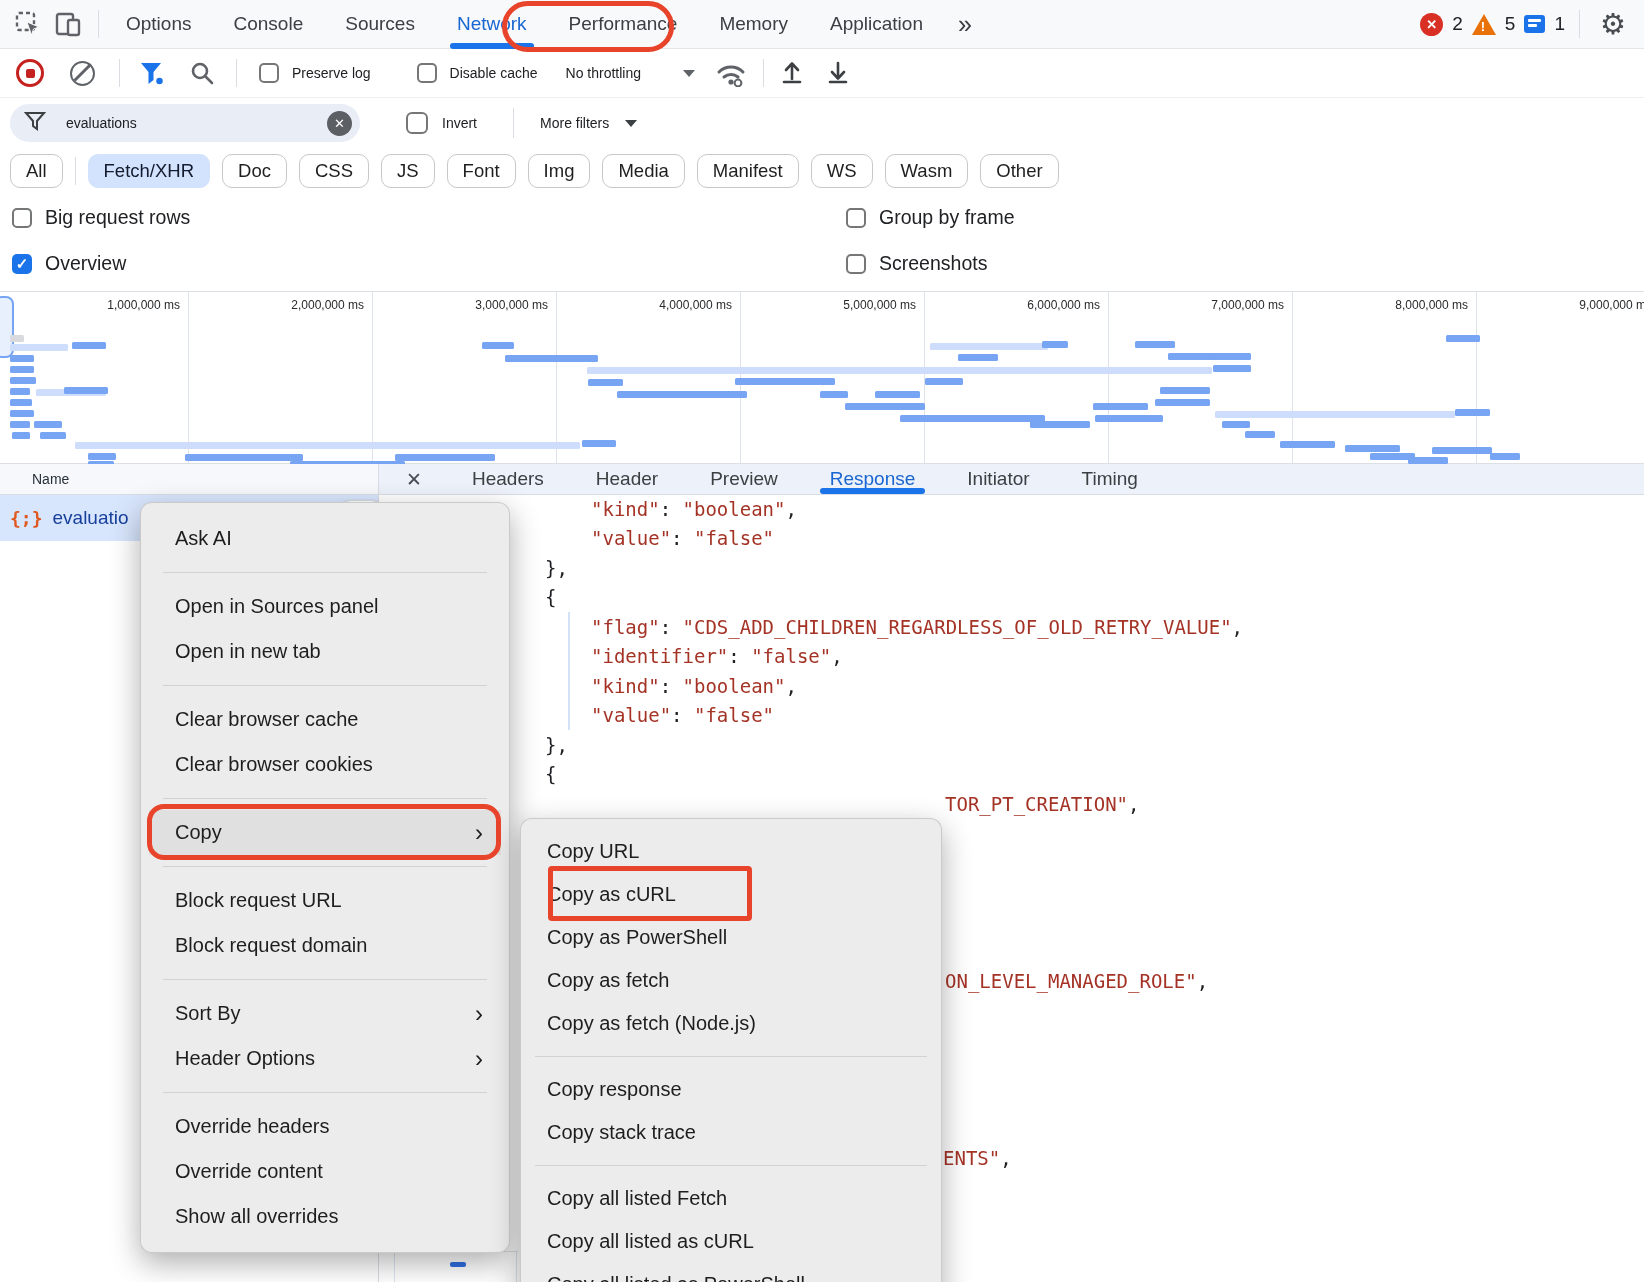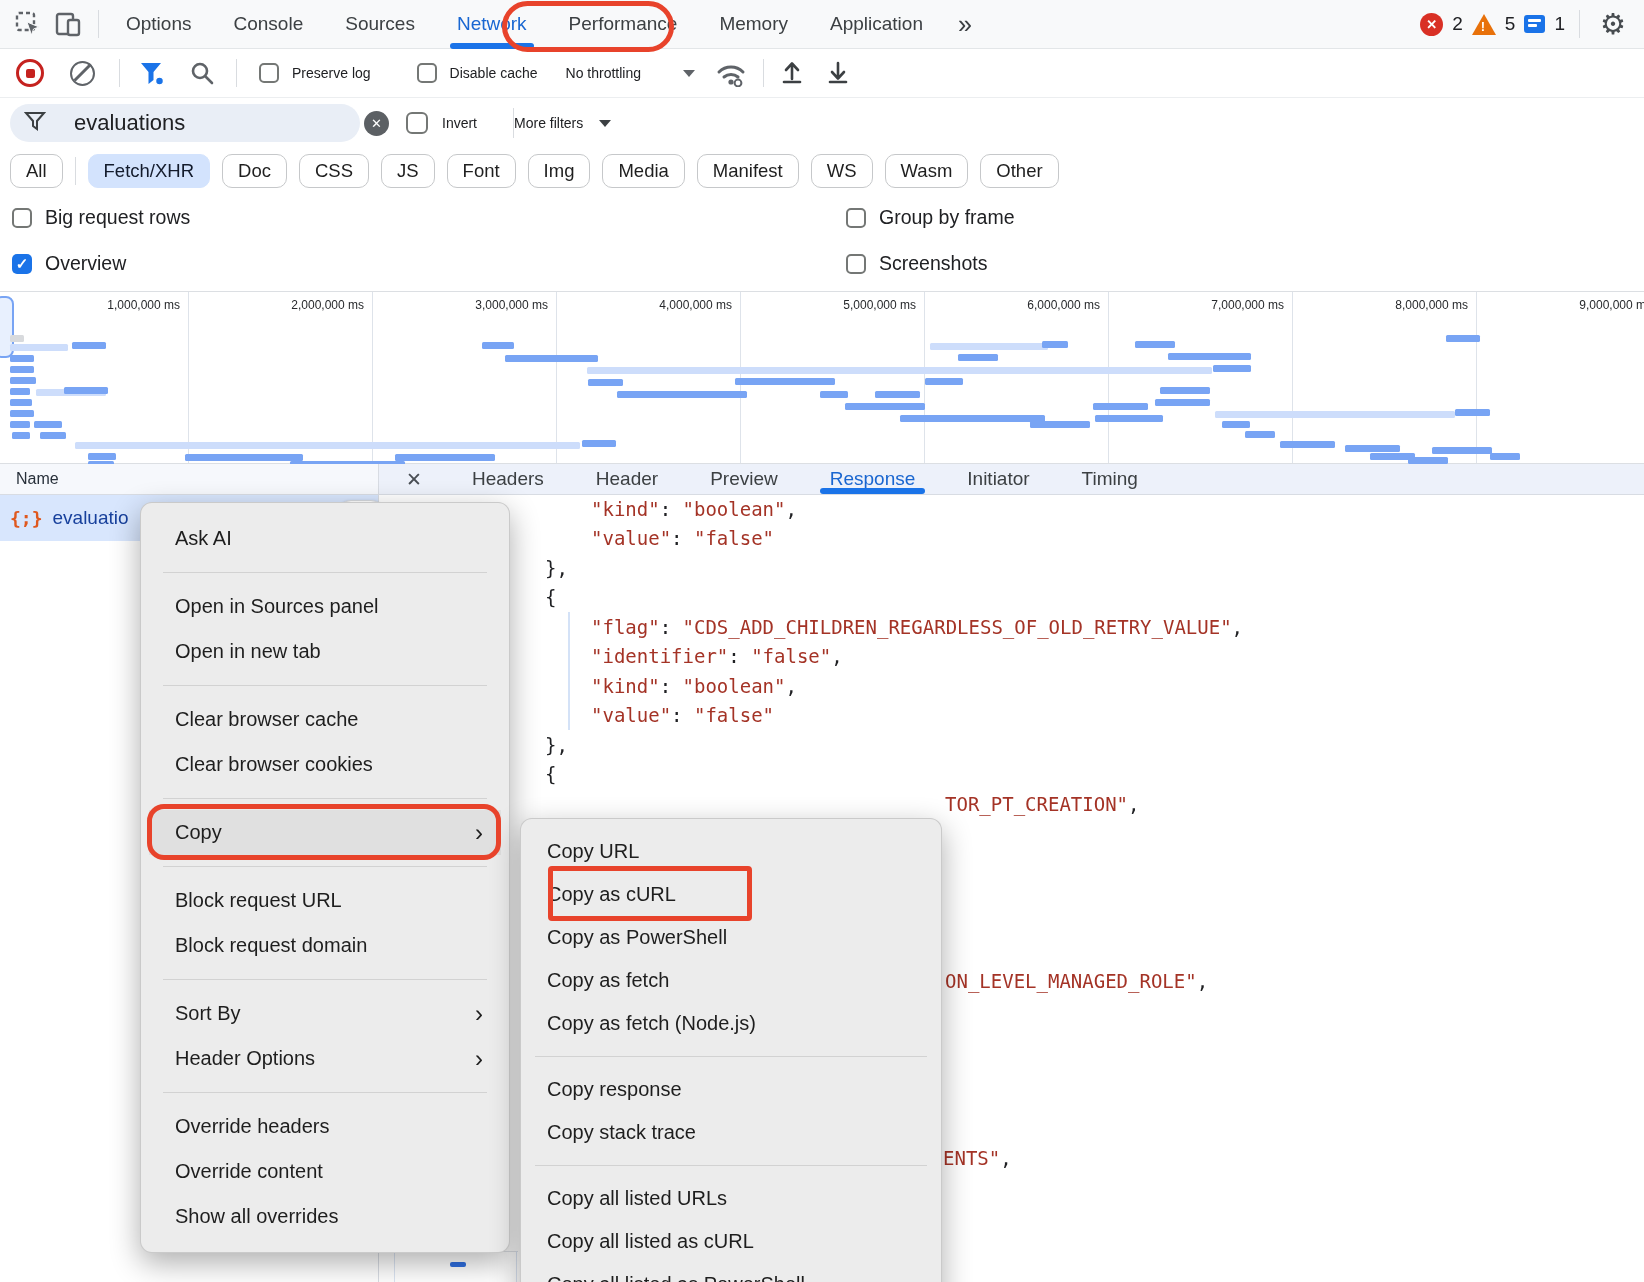--- a/index.html
+++ b/index.html
@@ -36,22 +36,22 @@
   .tb2lbl{font-size:14px;color:#202124;}
   .cb{width:20px;height:20px;border:2px solid #747775;border-radius:5px;background:#fff;box-sizing:border-box;flex:none;}
   .cb.on{border:none;background:#1a73e8;color:#fff;display:flex;align-items:center;justify-content:center;
          font-size:15px;font-weight:bold;}
   .ddcaret{width:0;height:0;border-left:6px solid transparent;border-right:6px solid transparent;
            border-top:7px solid #5f6368;}
   
   .filterrow{position:absolute;left:0;top:98px;width:1644px;height:50px;display:flex;align-items:center;}
   .fpill{display:flex;align-items:center;margin-left:10px;width:350px;height:38px;border-radius:19px;
          background:#e9eef6;padding:0 8px 0 14px;box-sizing:border-box;}
-  .fquery{border:none;outline:none;background:transparent;font-size:22px;color:#202124;flex:1;
-          font-family:"Liberation Sans",sans-serif;margin-left:26px;}
+  .fquery{border:none;outline:none;background:transparent;font-size:14px;color:#202124;flex:1;
+          font-family:"Liberation Sans",sans-serif;margin-left:18px;}
   .fclear{width:25px;height:25px;border-radius:50%;background:#5c6064;color:#fff;display:flex;
           align-items:center;justify-content:center;font-size:13px;flex:none;}
   .funnel-sm{flex:none;}
   
   .chiprow{position:absolute;left:0;top:148px;width:1644px;height:46px;display:flex;align-items:center;gap:12px;}
   .chip{height:34px;display:flex;align-items:center;padding:0 15px;border:1.5px solid #c6c8ca;
         border-radius:10px;font-size:18.5px;color:#1f1f1f;box-sizing:border-box;}
   .chip.sel{background:#d3e3fd;border-color:#d3e3fd;color:#131b2c;}
   
   .opt{position:absolute;display:flex;align-items:center;gap:13px;font-size:19.5px;color:#202124;}
@@ -62,21 +62,21 @@
   .tlabel{position:absolute;top:6px;width:170px;text-align:right;font-size:12px;color:#27292c;}
   .bar{position:absolute;height:7px;border-radius:1.5px;}
   .bar.s{background:#78a4f4;}
   .bar.l{background:#cdddfb;}
   .bar.g{background:#d8dadd;}
   .ovhandle{position:absolute;left:-6px;top:4px;width:16px;height:58px;border-radius:8px;
             border:2px solid #78a4f4;background:#e8f0fe;}
   
   .nameheader{position:absolute;left:0;top:464px;width:378px;height:31px;background:#f6f8fc;
               border-bottom:1px solid #d8dce3;box-sizing:border-box;display:flex;align-items:center;}
-  .nameheader span{margin-left:16px;font-size:16px;color:#28303a;}
+  .nameheader span{margin-left:32px;font-size:14px;color:#28303a;}
   .dtabbar{position:absolute;left:378px;top:464px;width:1266px;height:31px;background:#edf1fa;
            border-bottom:1px solid #d8dce3;box-sizing:border-box;display:flex;align-items:center;}
   .dclose{width:40px;height:100%;display:flex;align-items:center;justify-content:center;
           font-size:19px;color:#494e54;margin-left:16px;}
   .dtab{position:relative;height:100%;display:flex;align-items:center;padding:0 26px;
         font-size:19px;color:#3c4043;}
   .dtab.sel{color:#1a66d0;}
   .dunder{position:absolute;left:16px;right:16px;bottom:0;height:6px;border-radius:4px;background:#1a73e8;}
   .paneldiv{position:absolute;left:378px;top:464px;width:1px;height:818px;background:#d8dce3;}
   
@@ -226,21 +226,21 @@
       <svg width="22" height="20" viewBox="0 0 22 20">
         <path d="M2 2 h18 l-7 8 v8 l-4 -3 v-5 z" fill="none" stroke="#3c4043" stroke-width="2"></path>
       </svg>
     </span>
     <input class="fquery" value="evaluations" style="">
     <span class="fclear">✕</span>
   </div>
   <span class="cb" style="width:22px;height:22px;margin-left:46px;border-radius:6px;"></span>
   <span class="tb2lbl" style="margin-left:14px;">Invert</span>
   <span class="vdiv" style="margin-left:36px;height:30px;"></span>
-  <span class="tb2lbl" style="">More filters</span>
+  <span class="tb2lbl" style="margin-left:26px;">More filters</span>
   <span class="ddcaret" style="margin-left:16px;border-top-color:#3c4043;"></span>
 </div>
 
 <div class="chiprow">
   <div id="chips" style="display:flex;align-items:center;gap:12px;margin-left:10px;">
       <div class="chip">All</div>
       <span class="vdiv"></span>
       <div class="chip sel">Fetch/XHR</div>
       <div class="chip">Doc</div>
       <div class="chip">CSS</div>
@@ -492,21 +492,21 @@
     <div class="mitem">
       <span>Copy response</span>
     </div>
     <div class="mitem">
       <span>Copy stack trace</span>
     </div>
     <div class="msep">
       <i></i>
     </div>
     <div class="mitem">
-      <span>Copy all listed URLs</span>
+      <span>Copy all listed Fetch</span>
     </div>
     <div class="mitem">
       <span>Copy all listed as cURL</span>
     </div>
     <div class="mitem">
       <span>Copy all listed as PowerShell</span>
     </div>
   </div>
 
 <div id="annos">

